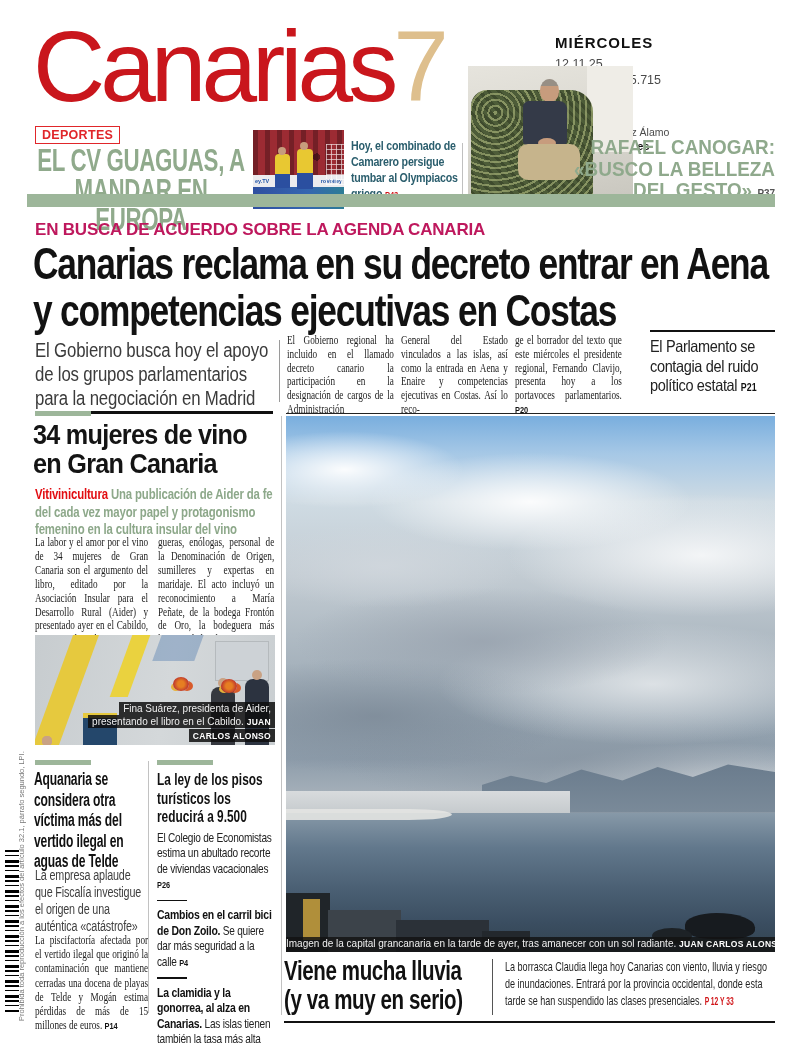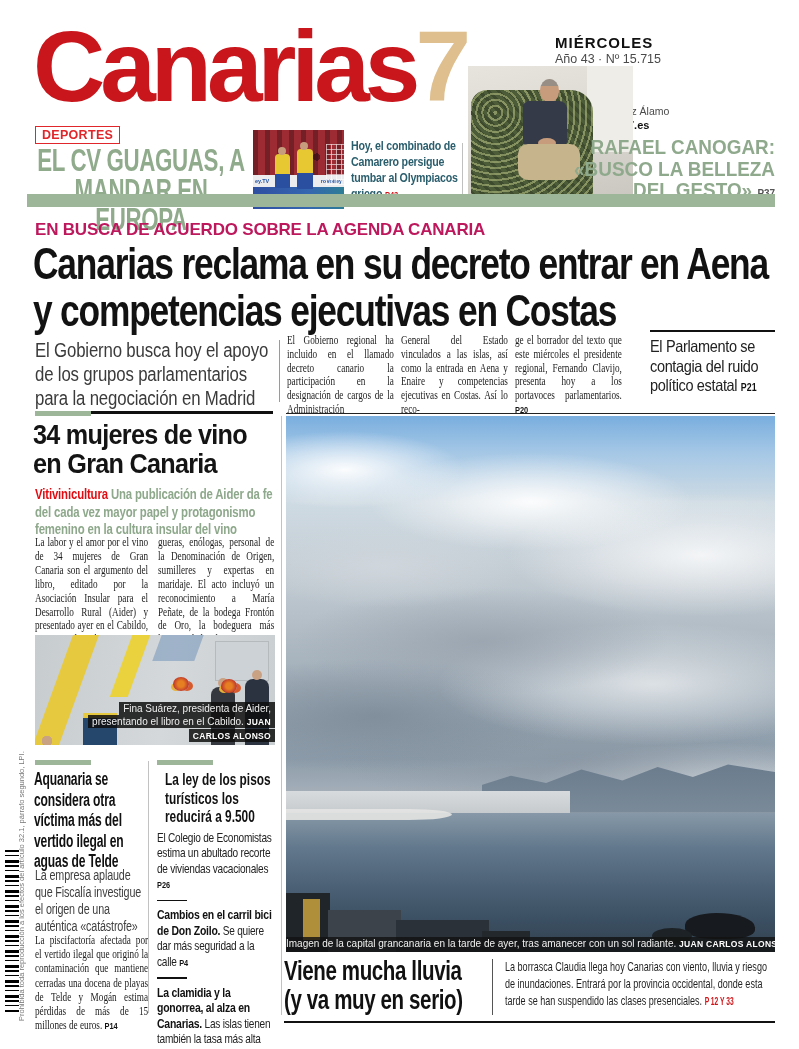--- a/index.html
+++ b/index.html
@@ -3,21 +3,21 @@
 <meta charset="utf-8">
 <style>
   * { margin:0; padding:0; box-sizing:border-box; }
   body { background:#e9e9e9; font-family:"Liberation Sans", sans-serif; }
   #page { position:relative; width:799px; height:1049px; margin:0 auto; background:#fff; overflow:hidden; }
   .abs { position:absolute; }
   .cond { transform-origin:0 0; display:block; }
 
   
   .masthead { left:33px; top:18px; }
-  .masthead-inner { font-size:100px; font-weight:bold; letter-spacing:-5px; line-height:96px; transform:scaleX(1.3); transform-origin:0 0; white-space:nowrap; }
+  .masthead-inner { font-size:100px; font-weight:normal; letter-spacing:-5px; line-height:96px; transform:scaleX(1.3); transform-origin:0 0; white-space:nowrap; }
   .mh-red { color:#c9161c; }
   .mh-tan { color:#debf8d; }
 
   .dateline { right:24px; top:34px; width:220px; }
   .dl-weekday { font-size:15px; font-weight:bold; letter-spacing:1px; color:#111; }
   .dl-line { font-size:12.5px; color:#4a4a4a; line-height:16px; }
   .dl-date { margin-top:5px; }
   .dl-dir { font-size:10.5px; color:#4a4a4a; line-height:13px; }
   .dl-dir1 { margin-top:9px; }
   .dl-site { font-size:11px; font-weight:bold; color:#111; line-height:14px; }
@@ -118,21 +118,21 @@
   .aq-headline { left:34px; top:769px; }
   .aq-headline .cond { width:158px; transform:scaleX(.69); font-size:17.5px; line-height:20.5px; font-weight:bold; color:#111; letter-spacing:-.2px; }
   .aq-subhead { left:35px; top:867px; }
   .aq-subhead .cond { width:146px; transform:scaleX(.77); font-size:14px; line-height:17px; color:#3f3f3f; letter-spacing:-.2px; }
   .aq-body { left:35px; top:933px; width:113px; }
   .aq-body .cond { width:145px; transform:scaleX(.78); font-size:11.8px; line-height:14.2px; color:#1c1c1c; text-align:justify; }
 
   .briefs { left:157px; top:770px; width:119px; }
   .b0-title .cond { width:165px; transform:scaleX(.72); font-size:16.5px; line-height:18.5px; font-weight:bold; color:#111; }
   .brief-body .cond, .brief-line .cond { width:150px; transform:scaleX(.775); font-size:13px; line-height:15.5px; color:#222; letter-spacing:-.3px; }
-  .b0-title { margin-bottom:4px;margin-left:8px; }
+  .b0-title { margin-bottom:4px; }
   .brief-title-inline { font-weight:bold; color:#111; font-size:13.5px; }
   .brief-sep { width:30px; height:1.5px; background:#111; margin:7px 0 6px 0; }
 
   
   .main-photo { left:286px; top:416px; width:489px; height:536px; overflow:hidden; }
   .mp-sky { inset:0; background:linear-gradient(180deg,#79aede 0%,#a6c8e6 7%,#cfdbe3 16%,#c2cbd2 30%,#a7b3bd 46%,#93a2af 58%,#8e9dab 64%,#a3aeb8 70%,#b6bec5 74%,#b0b8bf 78%); }
   .mp-clouds { inset:0; background-image:
     radial-gradient(ellipse 170px 55px at 12% 10%, rgba(255,255,255,.95) 0%, rgba(255,255,255,0) 70%),
     radial-gradient(ellipse 230px 70px at 50% 16%, rgba(255,255,255,.92) 0%, rgba(255,255,255,0) 70%),
     radial-gradient(ellipse 270px 85px at 85% 26%, rgba(248,249,250,.9) 0%, rgba(255,255,255,0) 72%),
@@ -175,20 +175,21 @@
 <body>
 
 <div id="page">
 
   <div class="abs masthead">
     <span class="masthead-inner"><span class="mh-red">Canarias</span><span class="mh-tan">7</span></span>
   </div>
 
   <div class="abs dateline">
     <div class="dl-weekday">MIÉRCOLES</div>
+    <div class="dl-line dl-date">12.11.25</div>
     <div class="dl-line">Año 43 · Nº 15.715</div>
     <div class="dl-line">1,31€</div>
     <div class="dl-dir dl-dir1">Director:</div>
     <div class="dl-dir">Francisco Suárez Álamo</div>
     <div class="dl-site">www.canarias7.es</div>
   </div>
 
   <div class="abs chair-photo">
     <div class="abs cp-light"></div>
     <div class="abs cp-chair"></div>

